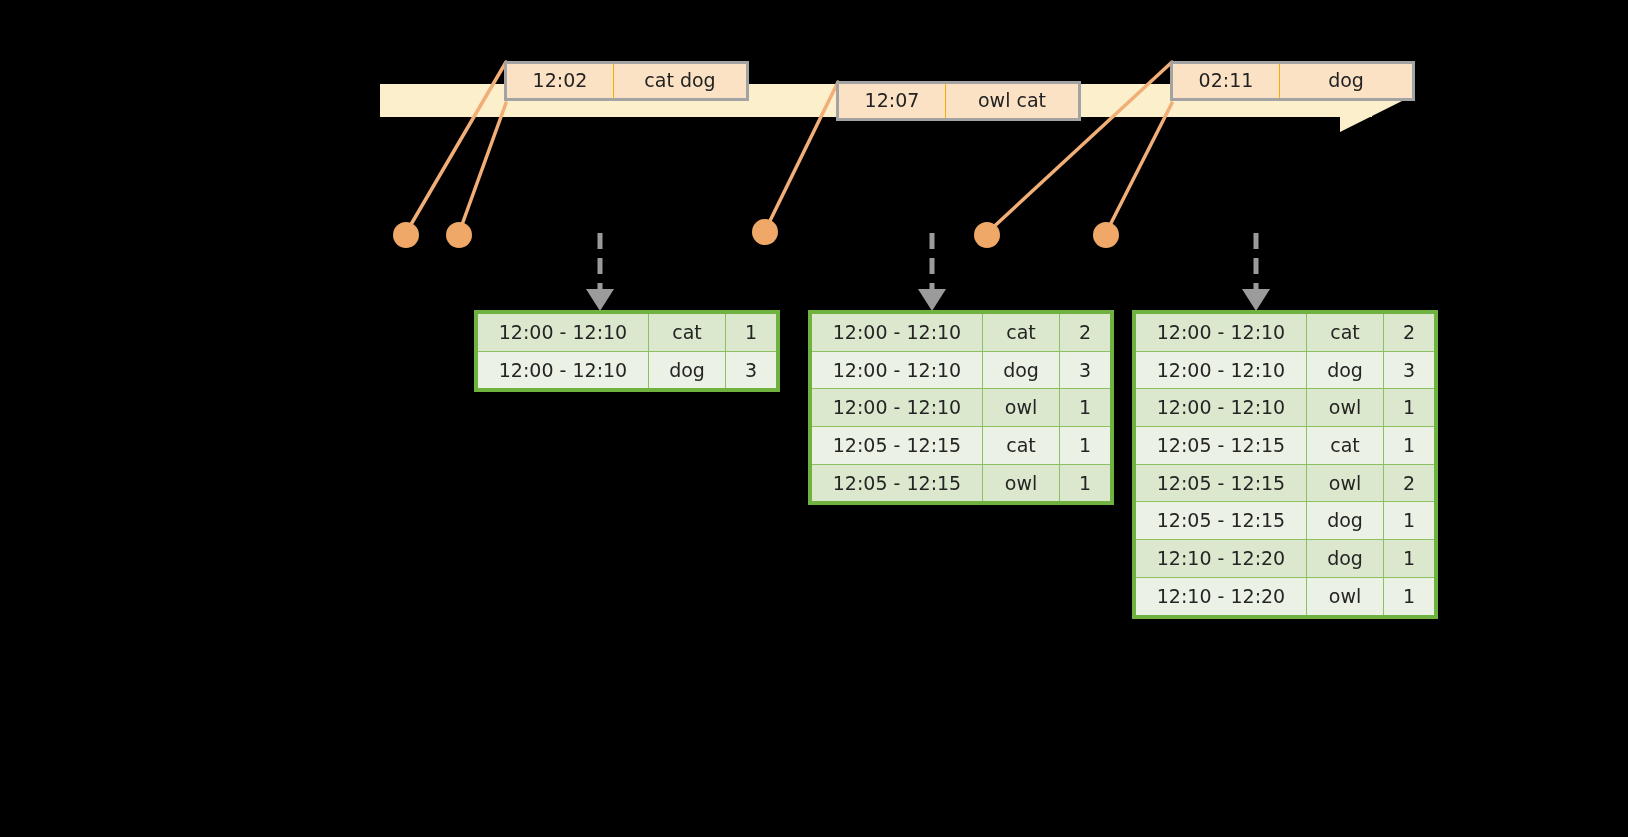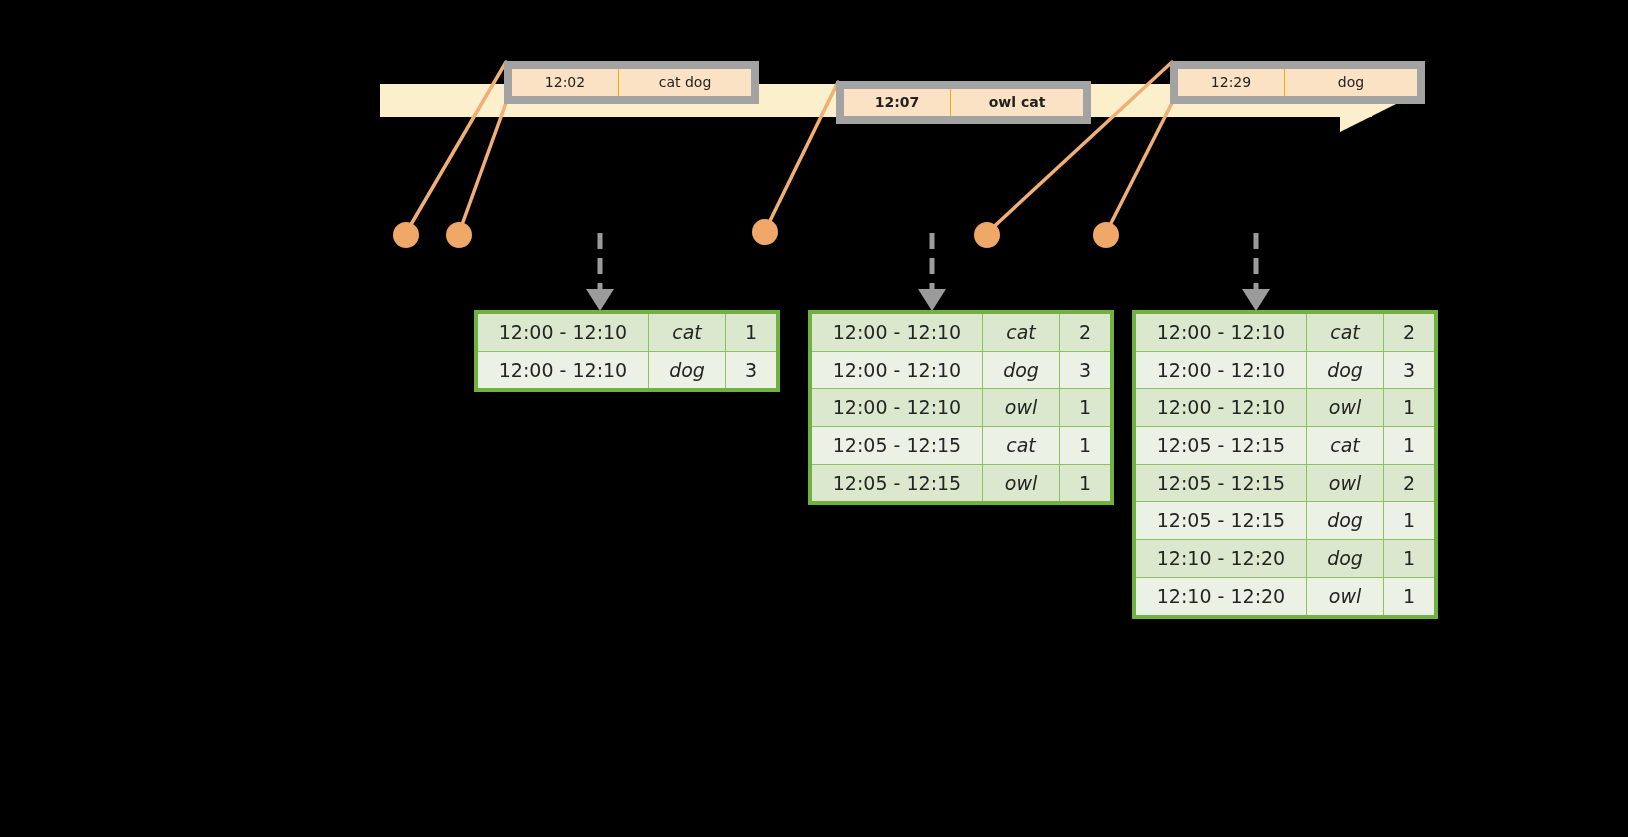--- a/index.html
+++ b/index.html
@@ -25,23 +25,23 @@
     left: 0; top: 0;
     width: 1628px;
     height: 837px;
     pointer-events: none;
   }
 
   
   .evt-table {
     position: absolute;
     border-collapse: collapse;
-    border: 8px solid #a3a3a3;
+    border: 3px solid #a3a3a3;
     background: #701a75;
-    font-size: 14px;
+    font-size: 19px;
     color: #222222;
   }
   .evt-table td {
     border: 1.5px solid #F5AF00;
     padding: 4px 10px;
     text-align: center;
     white-space: nowrap;
     line-height: 1.35;
   }
   .evt-table tr:nth-child(odd) td { background: #FCE2C4; }
@@ -60,21 +60,21 @@
   .res-table td {
     border: 1.5px solid #8CC060;
     padding: 6px 10px;
     text-align: center;
     white-space: nowrap;
     line-height: 1.3;
   }
   .res-table tr:nth-child(odd) td { background: #DCE8CE; }
   .res-table tr:nth-child(even) td { background: #EBF1E4; }
   .res-table td.win { width: 150px; text-align: center; }
-  .res-table td.word { width: 56px; font-style: italic; }
+  .res-table td.word { width: 56px; }
   .res-table td.cnt { width: 30px; }
 </style>
 </head>
 <body>
 
 <div id="stage">
 
   <svg class="layer" viewBox="0 0 1628 837">
 
     <g>
@@ -112,33 +112,33 @@
 
   <table class="evt-table" style="left:504px; top:61px;">
     <tbody>
       <tr>
         <td class="time">12:02</td>
         <td class="words">cat dog</td>
       </tr>
     </tbody>
   </table>
 
-  <table class="evt-table" style="left:836px; top:81px;font-weight:bold;">
+  <table class="evt-table" style="left:836px; top:81px;">
     <tbody>
       <tr>
         <td class="time">12:07</td>
         <td class="words">owl cat</td>
       </tr>
     </tbody>
   </table>
 
   <table class="evt-table" style="left:1170px; top:61px;">
     <tbody>
       <tr>
-        <td class="time">12:29</td>
+        <td class="time">02:11</td>
         <td class="words">dog</td>
       </tr>
     </tbody>
   </table>
 
   <table class="res-table" style="left:474px; top:310px;">
     <tbody>
       <tr>
         <td class="win">12:00 - 12:10</td>
         <td class="word">cat</td>

